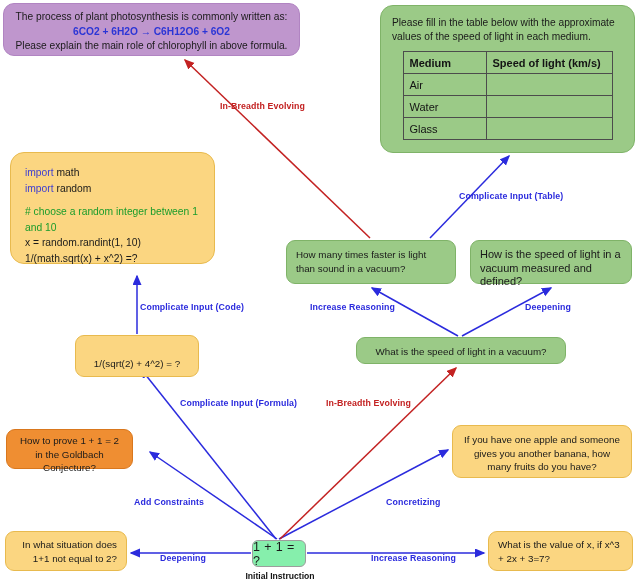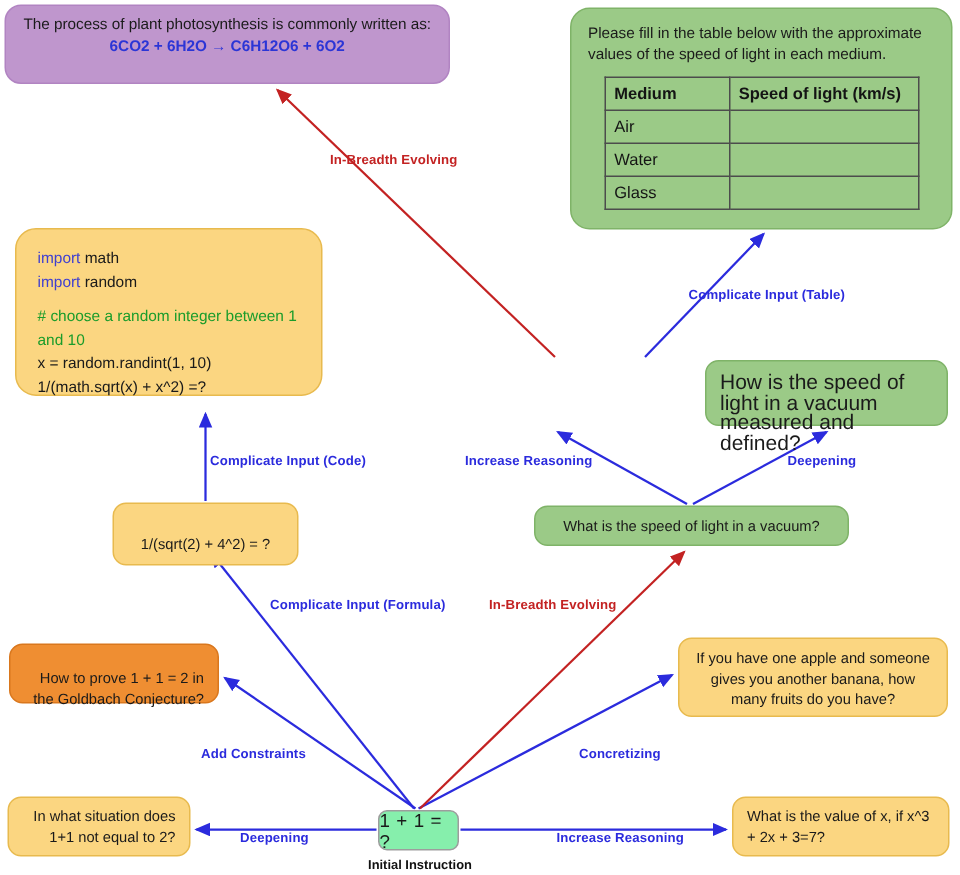--- a/index.html
+++ b/index.html
@@ -34,29 +34,29 @@
   #n-code{left:10px;top:152px;width:205px;height:112px;padding:12px 14px;border-radius:14px;
       font-size:10.3px;line-height:15.5px;text-align:left;
       font-family:"Liberation Sans","DejaVu Sans",sans-serif;}
   #n-code .kw{color:#4040d0;}
   #n-code .cm{color:#1a9c2b;}
   #n-code .sp{display:block;height:8px;}
 
   #n-faster{left:286px;top:240px;width:170px;height:44px;padding:7px 9px;
       font-size:9.8px;line-height:13.6px;text-align:left;}
   #n-measured{left:470px;top:240px;width:162px;height:44px;padding:7px 9px;
-      font-size:14px;line-height:13.6px;text-align:left;}
+      font-size:11px;line-height:13.6px;text-align:left;}
 
   #n-formula{left:75px;top:335px;width:124px;height:29px;padding:20px 8px;
       font-size:9.8px;line-height:15px;text-align:center;}
   #n-speed{left:356px;top:337px;width:210px;height:27px;padding:6px 8px;
       font-size:9.8px;line-height:15px;text-align:center;}
 
-  #n-goldbach{left:6px;top:429px;width:140px;height:40px;padding:16px 9px;
-      font-size:9.8px;line-height:13.6px;text-align:right;}
+  #n-goldbach{left:6px;top:429px;width:127px;height:40px;padding:4px 9px;
+      font-size:9.8px;line-height:13.6px;text-align:center;}
   #n-apple{left:452px;top:425px;width:180px;height:53px;padding:7px 9px;
       font-size:9.8px;line-height:13.6px;text-align:center;}
 
   #n-situation{left:5px;top:531px;width:122px;height:40px;padding:6px 9px;
       font-size:9.8px;line-height:13.6px;text-align:right;}
   #n-valuex{left:488px;top:531px;width:145px;height:40px;padding:6px 9px;
       font-size:9.8px;line-height:13.6px;text-align:left;}
 
   #n-root{left:252px;top:540px;width:54px;height:27px;padding:0;border-radius:6px;
       display:flex;align-items:center;justify-content:center;
@@ -103,20 +103,21 @@
     <line x1="462" y1="336" x2="551" y2="288" stroke="#2b2bdd" stroke-width="1.5" marker-end="url(#ab)"></line>
 
     <line x1="430" y1="238" x2="509" y2="156" stroke="#2b2bdd" stroke-width="1.5" marker-end="url(#ab)"></line>
 
     <line x1="370" y1="238" x2="185" y2="60" stroke="#c32222" stroke-width="1.5" marker-end="url(#ar)"></line>
   </svg>
 
   <div class="node purple" id="n-photosynthesis">
     <span class="txt">The process of plant photosynthesis is commonly written as:</span>
     <span class="txt eq">6CO2 + 6H2O → C6H12O6 + 6O2</span>
+    <span class="txt">Please explain the main role of chlorophyll in above formula.</span>
   </div>
 
   <div class="node greenbig" id="n-table">
     <div class="hdr">Please fill in the table below with the approximate values of the speed of light in each medium.</div>
     <table>
       <tbody>
           <tr>
         <td class="th c1">Medium</td>
         <td class="th">Speed of light (km/s)</td>
       </tr>
@@ -138,20 +139,23 @@
 
   <div class="node yellow" id="n-code">
     <div><span class="kw">import</span><span> math</span></div>
     <div><span class="kw">import</span><span> random</span></div>
     <span class="sp"></span>
     <div class="cm"># choose a random integer between 1 and 10</div>
     <div>x = random.randint(1, 10)</div>
     <div>1/(math.sqrt(x) + x^2) =?</div>
   </div>
 
+  <div class="node green" id="n-faster">
+    <span class="txt">How many times faster is light than sound in a vacuum?</span>
+  </div>
 
   <div class="node green" id="n-measured">
     <span class="txt">How is the speed of light in a vacuum measured and defined?</span>
   </div>
 
   <div class="node yellow" id="n-formula">
     <span class="txt">1/(sqrt(2) + 4^2) = ?</span>
   </div>
 
   <div class="node green" id="n-speed">

